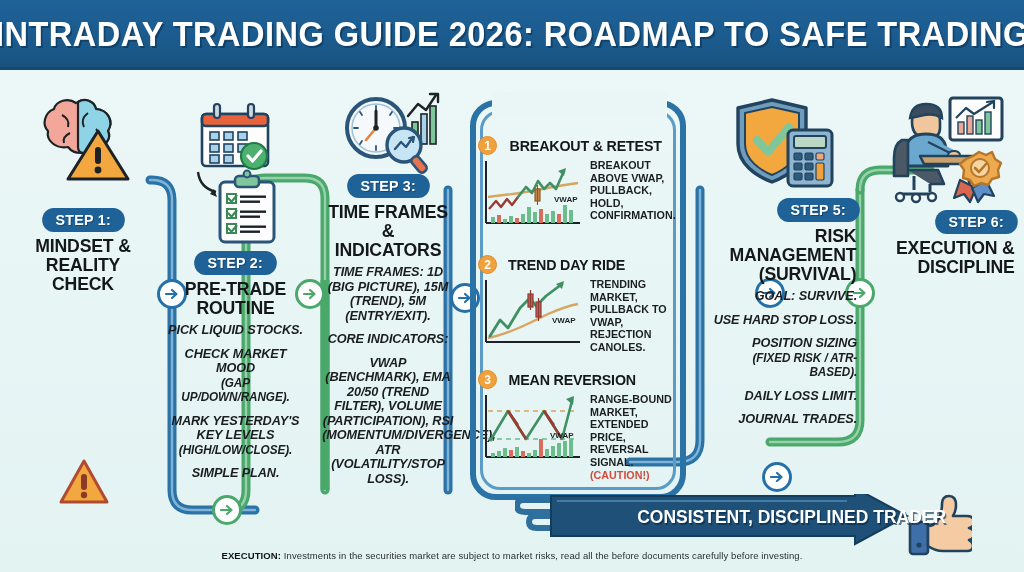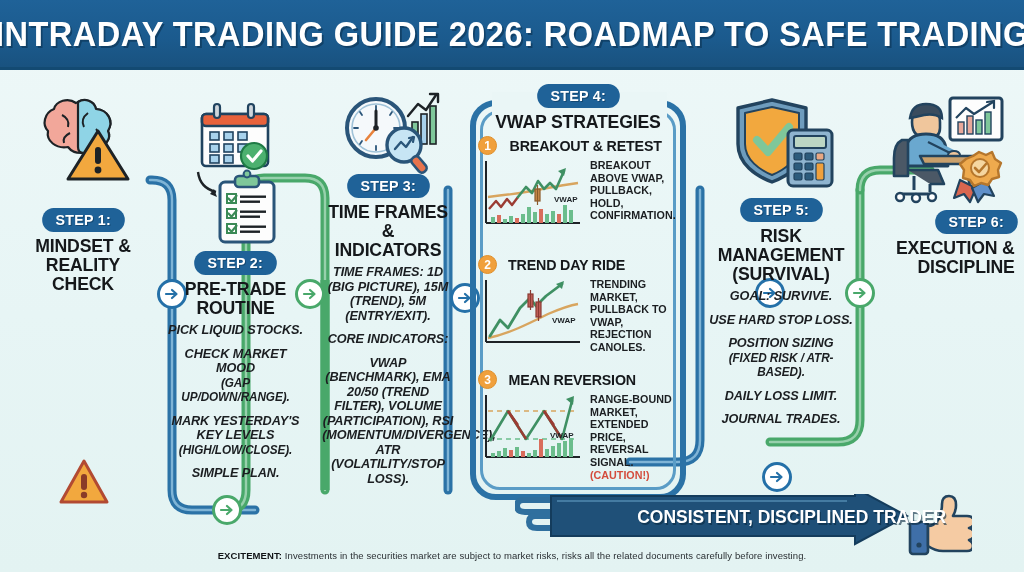--- a/index.html
+++ b/index.html
@@ -355,24 +355,20 @@
         <div class="bullet">CORE INDICATORS:</div>
         <div class="bullet">VWAP (BENCHMARK), EMA 20/50 (TREND FILTER), VOLUME (PARTICIPATION), RSI (MOMENTUM/DIVERGENCE), ATR (VOLATILITY/STOP LOSS).</div>
       </div>
     </div>
   </div>
 
   <div class="panel4">
     <div class="panel4-inner"></div>
   </div>
   <div class="panel4-titlemask"></div>
-  <div class="s4-head">
-    <div class="step-badge">STEP 4:</div>
-    <div class="s4-title">VWAP STRATEGIES</div>
-  </div>
 
   <div class="strat" style="top:136px;">
     <div class="strat-head">
       <div class="num-circle">1</div>
       <div class="strat-name">BREAKOUT &amp; RETEST</div>
     </div>
     <div class="strat-body">
       <svg class="chart-box" viewBox="0 0 108 74">
         <line x1="8" y1="4" x2="8" y2="66" stroke="#1d2226" stroke-width="2"></line>
         <line x1="8" y1="66" x2="102" y2="66" stroke="#1d2226" stroke-width="2"></line>
@@ -485,21 +481,21 @@
         <rect x="68" y="59" width="8" height="7" rx="1.4"></rect>
           <rect x="79" y="59" width="8" height="7" rx="1.4"></rect>
           <rect x="90" y="59" width="8" height="7" rx="1.4" fill="#e8a884"></rect>
         <rect x="68" y="69" width="8" height="7" rx="1.4"></rect>
           <rect x="79" y="69" width="8" height="7" rx="1.4"></rect>
         <rect x="68" y="79" width="8" height="7" rx="1.4"></rect>
           <rect x="79" y="79" width="8" height="7" rx="1.4"></rect>
         <rect x="90" y="69" width="8" height="17" rx="1.4" fill="#f0a03c"></rect>
       </g>
     </svg>
-    <div style="padding-top:108px;">
+    <div style="padding-top:108px;text-align:right;">
       <div class="step-badge">STEP 5:</div>
       <div class="step-title">
         <div>RISK MANAGEMENT</div>
         <div>(SURVIVAL)</div>
       </div>
       <div class="bullets">
         <div class="bullet">GOAL: SURVIVE.</div>
         <div class="bullet">USE HARD STOP LOSS.</div>
         <div class="bullet">
           <span>POSITION SIZING</span>
@@ -567,16 +563,16 @@
     <path d="M36 6 L8 6 Q2 6 2 12 Q2 18 10 18 L36 18" fill="none" stroke="#2f6f9e" stroke-width="6" stroke-linecap="round"></path>
     <path d="M40 22 L20 22 Q14 22 14 28 Q14 34 22 34 L40 34" fill="none" stroke="#2f6f9e" stroke-width="6" stroke-linecap="round"></path>
     <path d="M36 2 L340 2 L340 -6 L392 22 L340 50 L340 42 L36 42 Z" fill="#1f5078" stroke="#143c5c" stroke-width="2"></path>
     <path d="M42 7 L332 7" fill="none" stroke="#4d86ad" stroke-width="2" opacity="0.8"></path>
   </svg>
   <div class="banner">
     <div class="banner-label">CONSISTENT, DISCIPLINED TRADER</div>
   </div>
 
   <div class="disclaimer">
-    <b>EXCITEMENT:</b><span> Investments in the securities market are subject to market risks, risks all the related documents carefully before investing.</span>
+    <b>EXECUTION:</b><span> Investments in the securities market are subject to market risks, read all the before documents carefully before investing.</span>
   </div>
 
 </div>
 
 </body></html>

